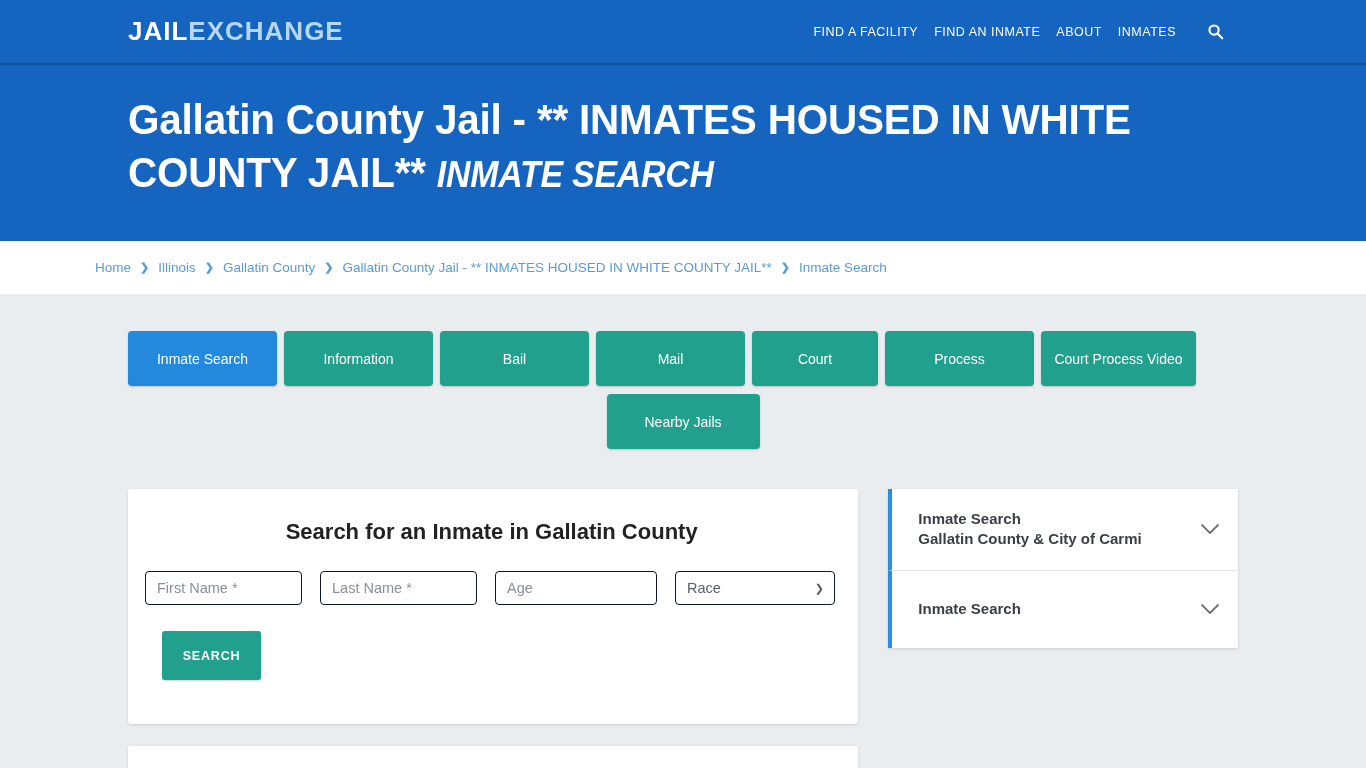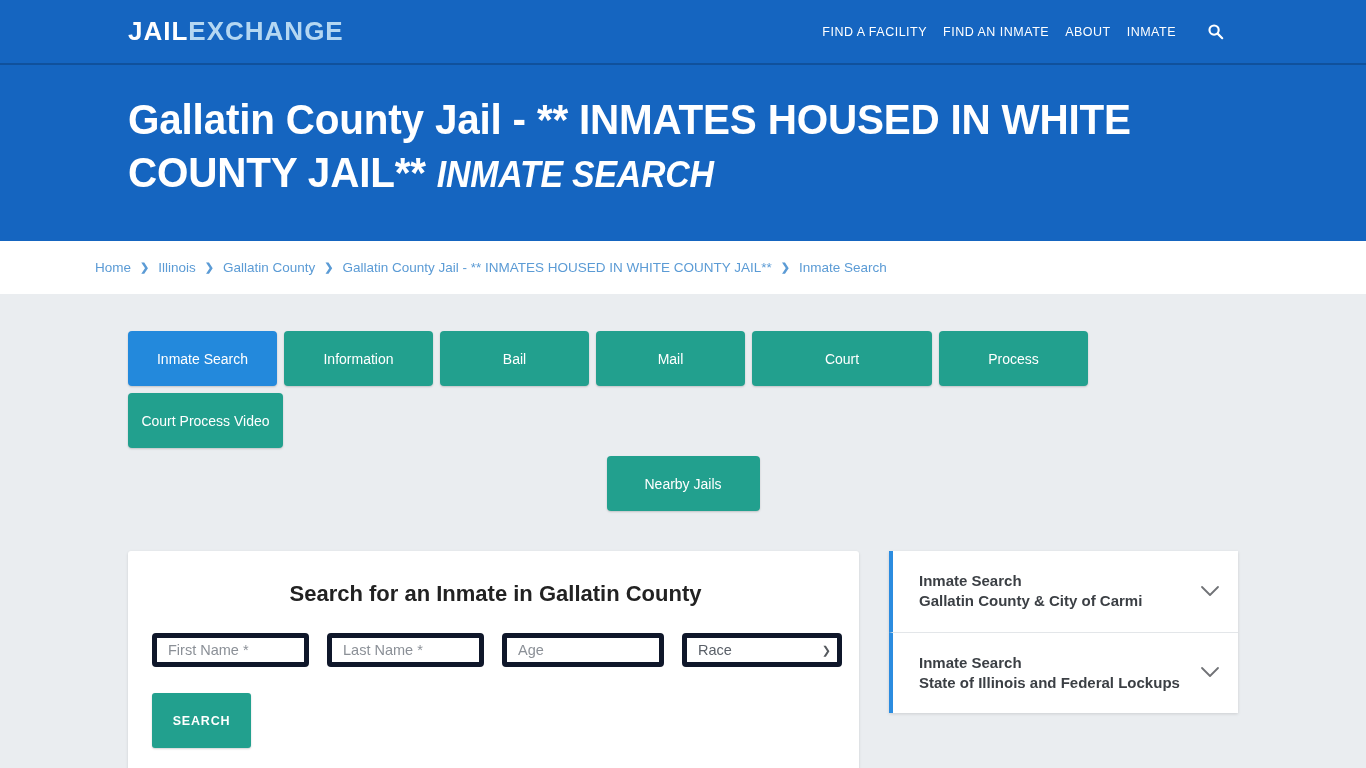--- a/index.html
+++ b/index.html
@@ -121,21 +121,21 @@
     cursor: pointer;
     box-shadow: 0 1px 2px rgba(0,0,0,0.18);
     white-space: nowrap;
     padding: 0 10px;
   }
   .tab.active { background: #2389dc; }
   .tab.w1 { width: 149px; }
   .tab.w2 { width: 149px; }
   .tab.w3 { width: 149px; }
   .tab.w4 { width: 149px; }
-  .tab.w5 { width: 180px; }
+  .tab.w5 { width: 126px; }
   .tab.w6 { width: 149px; }
   .tab.w7 { width: 155px; }
   .tabs-second {
     display: flex;
     justify-content: center;
     margin-top: 8px;
   }
   .tabs-second .tab { width: 153px; }
 
   
@@ -148,39 +148,39 @@
   .col-left { width: 731px; }
   .col-right { width: 350px; }
 
   .card {
     background: #ffffff;
     border-radius: 3px;
     box-shadow: 0 1px 3px rgba(0,0,0,0.13);
   }
 
   .search-card {
-    padding: 30px 20px 44px 24px;
+    padding: 30px 20px 44px 17px;
   }
   .search-card h2 {
     margin: 0 0 26px 0;
     text-align: center;
     font-size: 22px;
     font-weight: bold;
     color: #222222;
     font-family: "Liberation Sans Narrow", "Liberation Sans", sans-serif;
   }
   .form-row {
     display: flex;
     gap: 18px;
     padding: 0 0 0 0;
   }
   .form-row input[type="text"],
   .form-row select {
     height: 34px;
-    border: 5px solid #0f172a;
+    border: 1px solid #0f172a;
     border-radius: 4px;
     font-size: 14.5px;
     color: #5a6068;
     padding: 0 11px;
     background: #ffffff;
     font-family: "Liberation Sans", sans-serif;
     outline: none;
   }
   .form-row input::placeholder { color: #8b9097; }
   .f-first { width: 157px; }
@@ -196,30 +196,30 @@
   .select-wrap .chev {
     position: absolute;
     right: 11px; top: 50%;
     transform: translateY(-50%);
     pointer-events: none;
     color: #55595e;
     font-size: 11px;
   }
   .search-btn {
     margin-top: 26px;
-    margin-left: 0;
+    margin-left: 17px;
     background: #22a08e;
     color: #ffffff;
     border: none;
     border-radius: 3px;
     font-size: 12.5px;
     font-weight: bold;
     letter-spacing: 0.8px;
     width: 99px;
-    height: 55px;
+    height: 49px;
     cursor: pointer;
     box-shadow: 0 1px 2px rgba(0,0,0,0.18);
     font-family: "Liberation Sans", sans-serif;
   }
 
   .facility-card {
     margin-top: 22px;
     padding: 34px 22px 20px 22px;
     overflow: hidden;
   }
@@ -260,21 +260,21 @@
 <body>
 
 <div class="site-header">
   <div class="logo">
     <span class="l-jail">JAIL</span><span class="l-exchange">EXCHANGE</span>
   </div>
   <nav class="main-nav">
     <a href="#">FIND A FACILITY</a>
     <a href="#">FIND AN INMATE</a>
     <a href="#">ABOUT</a>
-    <a href="#">INMATE</a>
+    <a href="#">INMATES</a>
     <div class="search-icon-btn">
       <svg width="17" height="17" viewBox="0 0 24 24" fill="none" stroke="#ffffff" stroke-width="3">
         <circle cx="10" cy="10" r="6.5"></circle>
         <line x1="15" y1="15" x2="21.5" y2="21.5" stroke-linecap="round"></line>
       </svg>
     </div>
   </nav>
 </div>
 
 <div class="hero">
@@ -347,21 +347,20 @@
           <span class="acc-chev">
             <svg width="20" height="12" viewBox="0 0 20 12" fill="none" stroke="#707276" stroke-width="1.8">
               <polyline points="2,2 10,10 18,2" stroke-linecap="round" stroke-linejoin="round"></polyline>
             </svg>
           </span>
         </div>
 
         <div class="acc-item">
           <div class="acc-text">
             <div class="acc-line1">Inmate Search</div>
-            <div class="acc-line2">State of Illinois and Federal Lockups</div>
           </div>
           <span class="acc-chev">
             <svg width="20" height="12" viewBox="0 0 20 12" fill="none" stroke="#707276" stroke-width="1.8">
               <polyline points="2,2 10,10 18,2" stroke-linecap="round" stroke-linejoin="round"></polyline>
             </svg>
           </span>
         </div>
 
       </div>
     </div>

